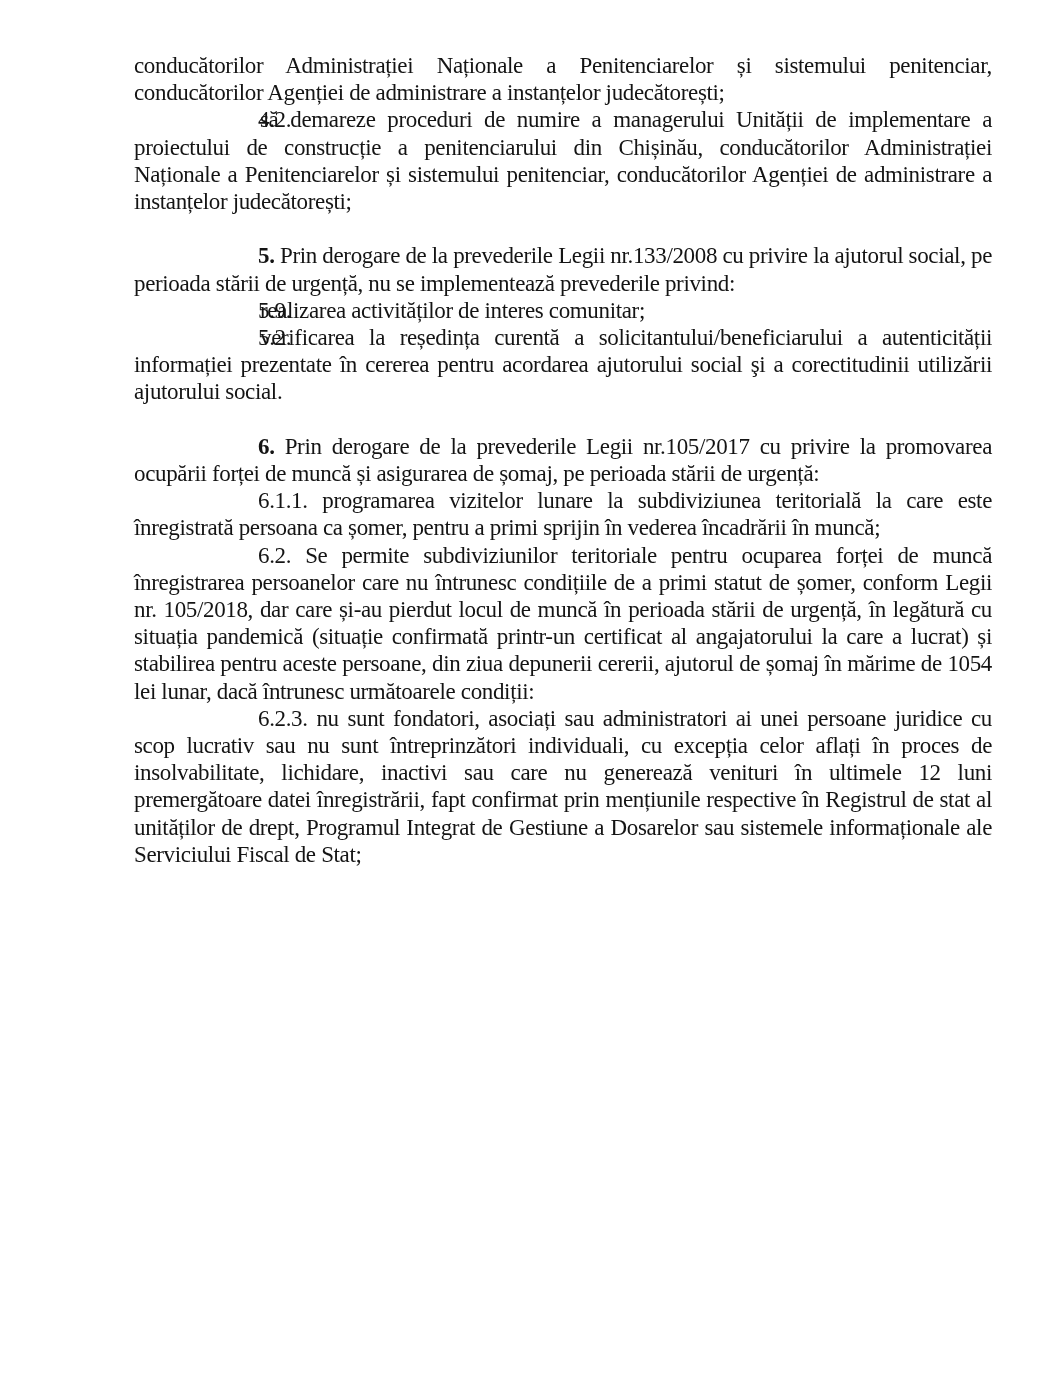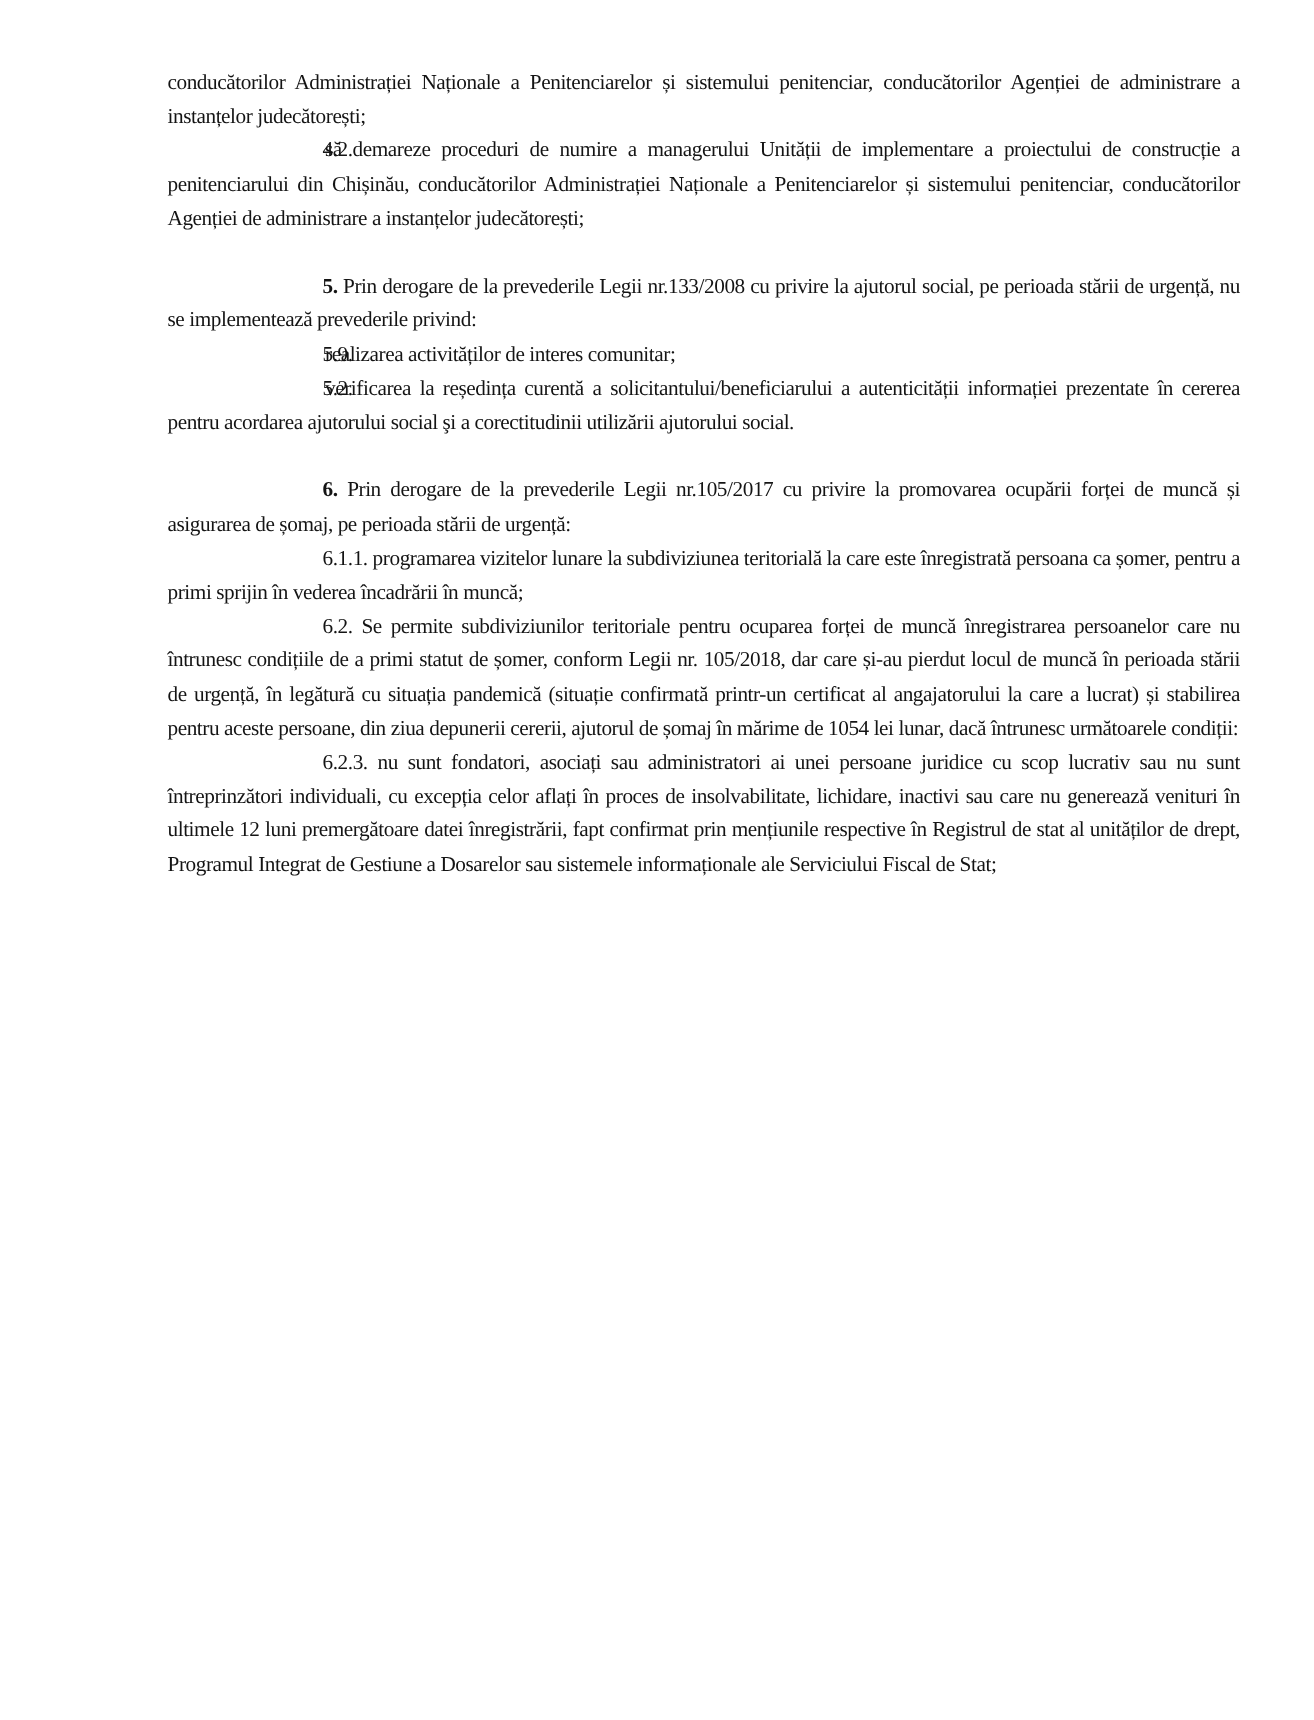--- a/index.html
+++ b/index.html
@@ -3,21 +3,21 @@
 <meta charset="utf-8">
 <style>
   html, body { margin: 0; padding: 0; background: #ffffff; }
   body { width: 1051px; height: 1376px; position: relative; overflow: hidden; }
   .page {
     position: absolute;
     left: 134px;
     top: 52px;
     width: 858px;
     font-family: "Liberation Serif", serif;
-    font-size: 17px;
+    font-size: 23px;
     line-height: 27.2px;
     color: #141414;
     letter-spacing: -0.35px;
   }
   .p {
     margin: 0;
     text-align: justify;
     text-align-last: left;
   }
   .ind { text-indent: 62px; }

